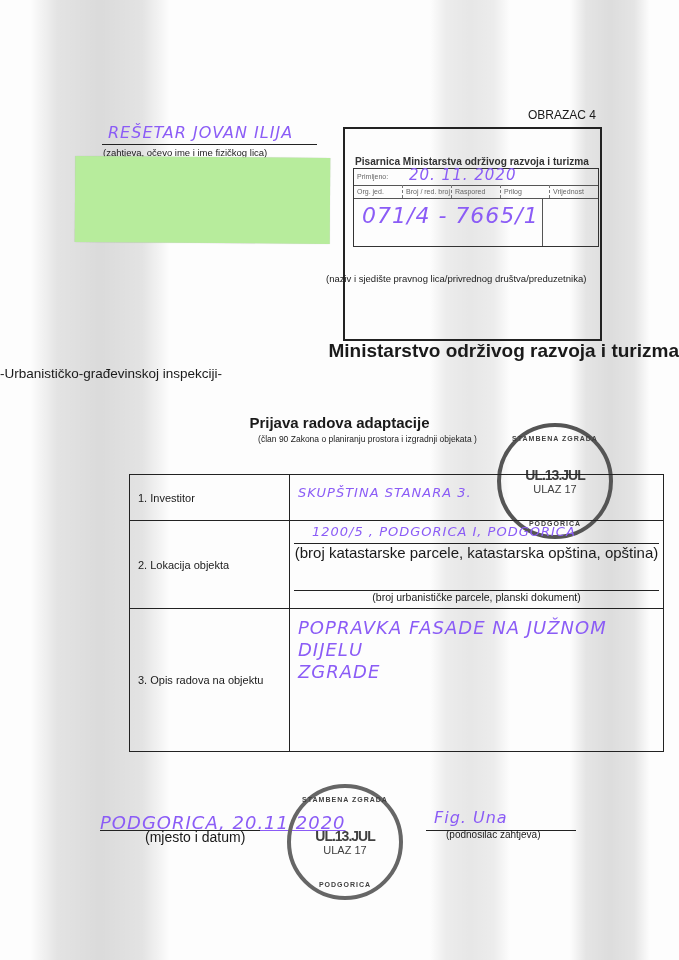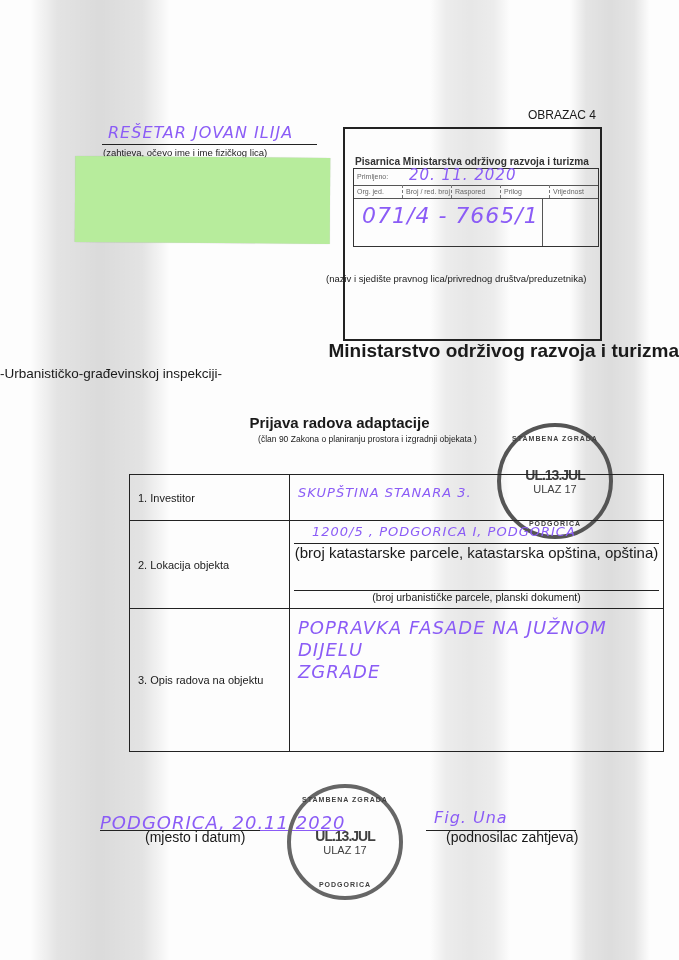--- a/index.html
+++ b/index.html
@@ -51,21 +51,21 @@
   .loc-line2 { position:absolute; left:4px; right:4px; top:69px; border-top:1px solid #222; }
   .loc-label2 { position:absolute; left:0; right:0; top:70px; text-align:center; font-size:10.5px; }
   .loc-hand { position:absolute; left:22px; top:3px; font-size:13px; }
   .inv-hand { position:absolute; left:8px; top:10px; font-size:13px; }
   .opis-hand { position:absolute; left:8px; top:8px; font-size:18px; line-height:22px; }
   .place-hand { left:100px; top:812px; font-size:18px; text-decoration:underline; }
   .place-line { left:100px; top:830px; width:160px; border-top:1px solid #222; }
   .place-label { left:145px; top:829px; font-size:14px; }
   .sign-hand { left:434px; top:808px; font-size:16px; }
   .sign-line { left:426px; top:830px; width:150px; border-top:1px solid #222; }
-  .sign-label { left:446px; top:829px; font-size:14px; }
+  .sign-label { left:446px; top:829px; font-size:10px; }
 </style>
 </head>
 <body>
 
 <div class="band b1"></div>
 <div class="band b2"></div>
 <div class="band b3"></div>
 
 <div class="abs obrazac">OBRAZAC 4</div>
 

